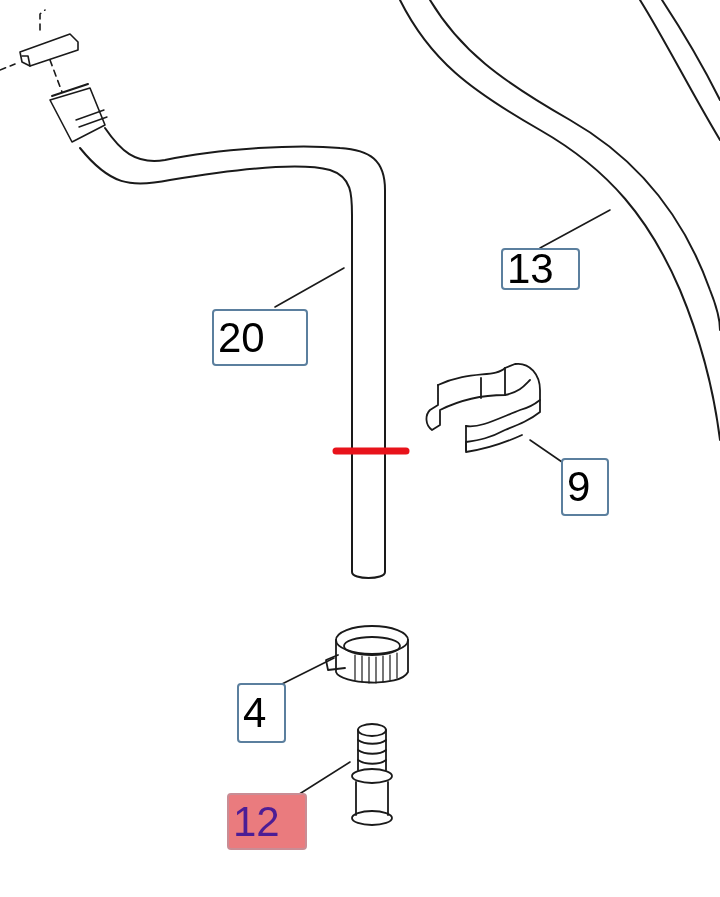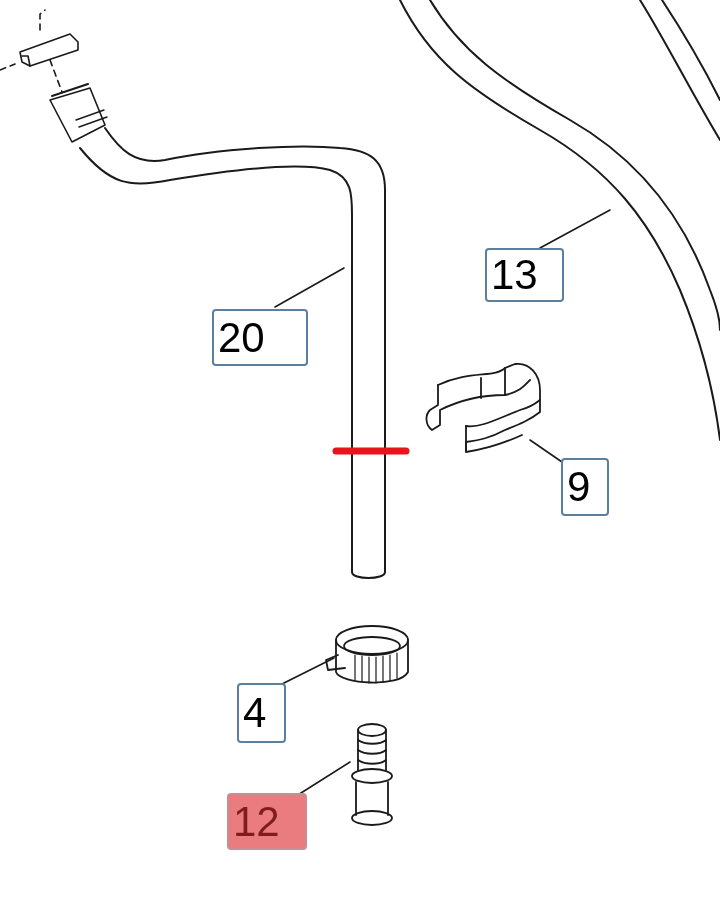--- a/index.html
+++ b/index.html
@@ -5,21 +5,21 @@
   html, body { margin:0; padding:0; background:#ffffff; }
   body { width:720px; height:897px; position:relative; overflow:hidden; font-family:"Liberation Sans", sans-serif; }
   svg.diagram { position:absolute; left:0; top:0; }
   .callout {
     position:absolute; box-sizing:border-box;
     border:2px solid #5b7f9e; border-radius:4px; background:#ffffff;
     color:#000000; font-family:"Liberation Sans", sans-serif;
     font-size:42px; line-height:1; display:flex; align-items:center; justify-content:flex-start;
     padding-left:4px; cursor:pointer;
   }
-  .callout.highlight { background:#ea7b7e; border-color:#c98d95; color:#7f1d1d; }
+  .callout.highlight { background:#ea7b7e; border-color:#c98d95; color:#4c1d95; }
 </style>
 </head>
 <body>
 
 <svg class="diagram" width="720" height="897" viewBox="0 0 720 897" xmlns="http://www.w3.org/2000/svg">
   <g fill="none" stroke="#1a1a1a" stroke-width="2" stroke-linecap="round" stroke-linejoin="round">
 
     <g>
       <path d="M400 0 C 430 60, 470 90, 540 130 C 610 170, 650 220, 680 290 C 705 350, 715 400, 720 440"></path>
       <path d="M430 0 C 460 50, 500 80, 570 120 C 640 160, 685 220, 710 290 C 718 310, 720 320, 720 330"></path>
@@ -83,16 +83,16 @@
       <path d="M530 440 L 562 462"></path>
       <path d="M266 692 L 334 658"></path>
       <path d="M282 805 L 350 762"></path>
     </g>
   </g>
 
   <line x1="336" y1="451" x2="406" y2="451" stroke="#e8131b" stroke-width="7" stroke-linecap="round"></line>
 </svg>
 
 <div class="callout" style="left:212px;top:309px;width:96px;height:57px;">20</div>
-<div class="callout" style="left:485px;top:248px;width:79px;height:54px;">13</div>
+<div class="callout" style="left:501px;top:248px;width:79px;height:42px;">13</div>
 <div class="callout" style="left:561px;top:458px;width:48px;height:58px;">9</div>
 <div class="callout" style="left:237px;top:683px;width:49px;height:60px;">4</div>
 <div class="callout highlight" style="left:227px;top:793px;width:80px;height:57px;">12</div>
 
 </body></html>

